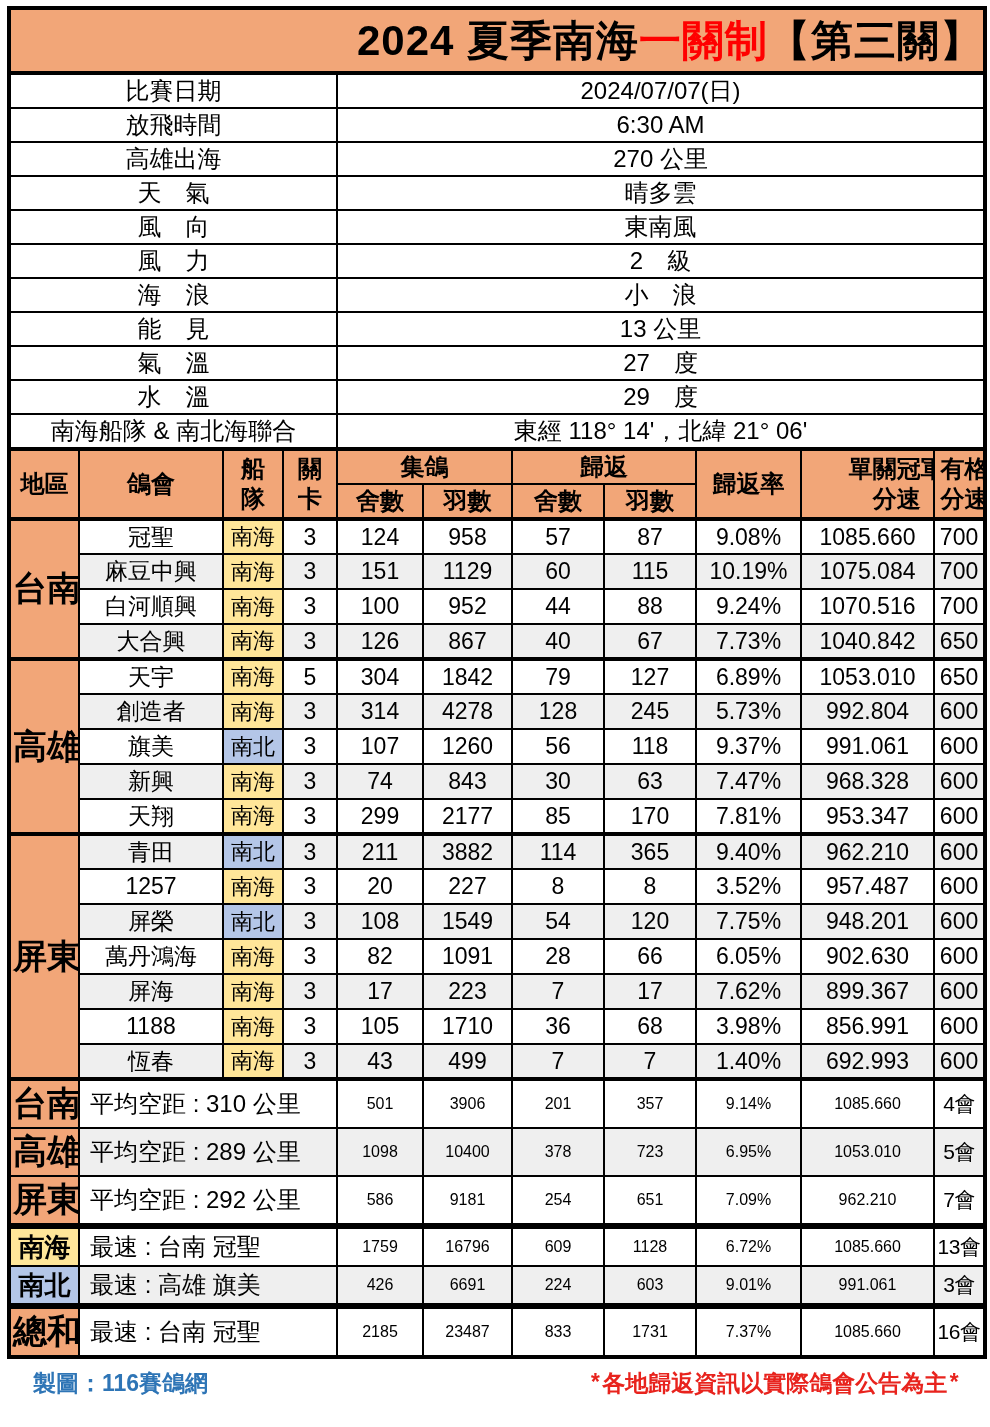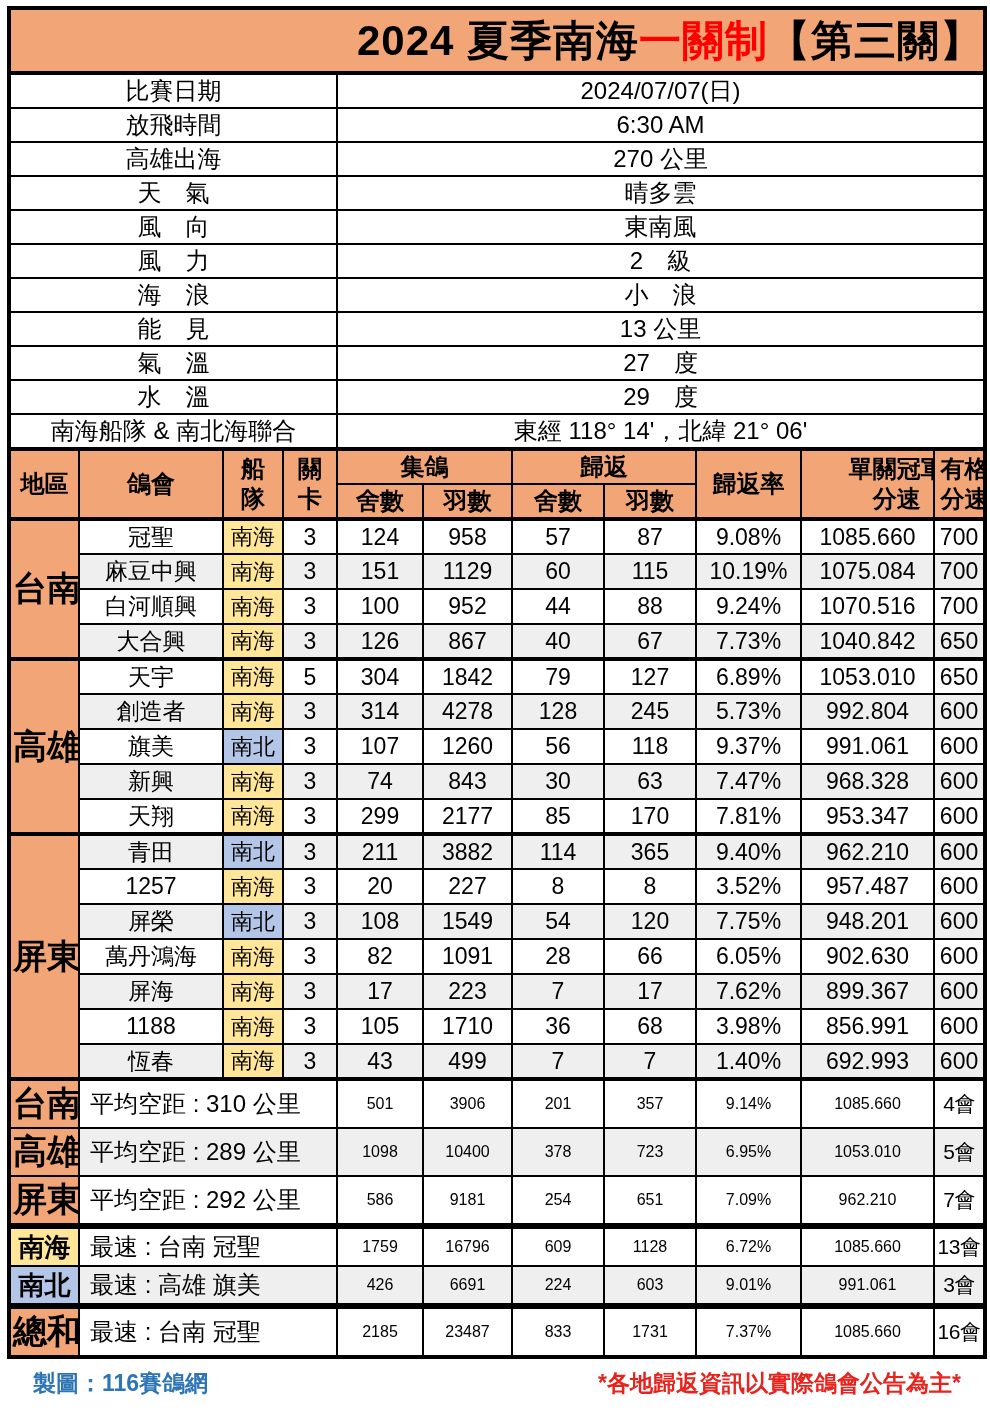--- a/index.html
+++ b/index.html
@@ -93,21 +93,21 @@
   .footer{
     width:976px;
     display:flex;
     justify-content:space-between;
     align-items:center;
     padding:9px 22px 0 26px;
     font-size:23px;
     font-weight:bold;
   }
   .footer-credit{ color:var(--footer-blue); }
-  .footer-disclaimer{ color:var(--footer-red); }
+  .footer-disclaimer{ color:var(--footer-red);font-family:Liberation Mono, monospace; }
 </style>
 </head>
 <body>
 
 <div class="page">
   <div class="sheet">
 
     <div class="title-bar">
       <span>2024 夏季南海</span>
         <span class="title-red">一關制</span>

